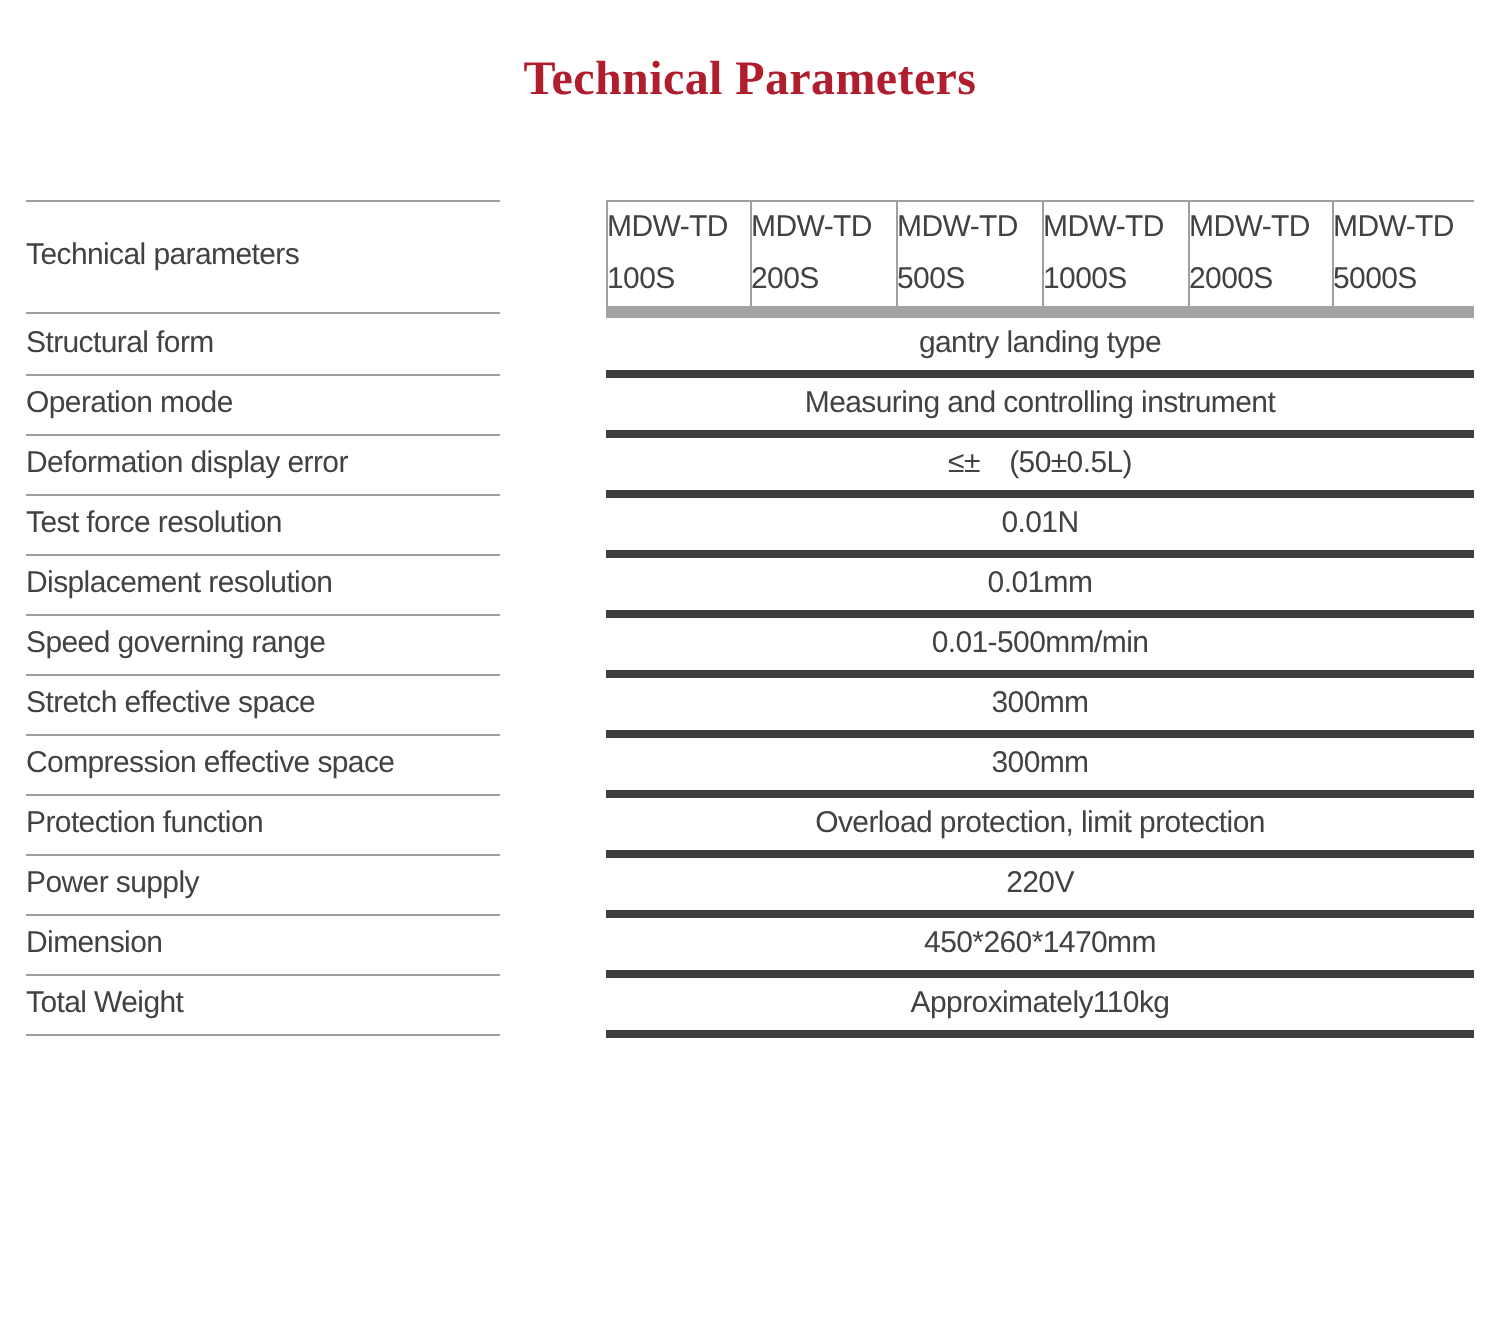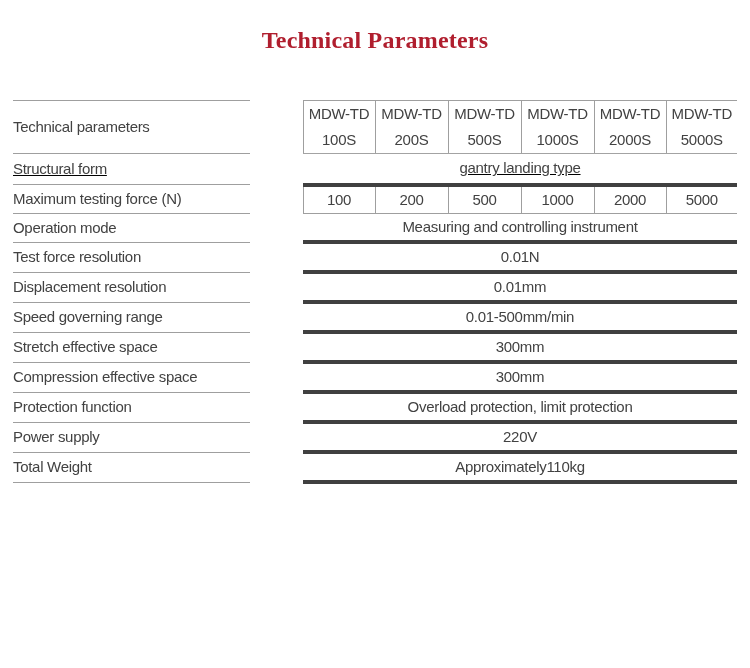--- a/index.html
+++ b/index.html
@@ -47,23 +47,23 @@
   
   td.gap {
     border: none;
   }
   
   td.htop {
     border-top: 1px solid #9f9f9f;
   }
   
   td.model {
-    text-align: center;
+    text-align: left;
     border-left: 1px solid #9f9f9f;
-    border-bottom: 1px solid #a3a3a3;
+    border-bottom: 6px solid #a3a3a3;
     line-height: 22px;
   }
   
   td.num {
     text-align: center;
     border-left: 1px solid #9f9f9f;
     border-bottom: 1px solid #9f9f9f;
   }
   
   td.spanv {
@@ -91,39 +91,34 @@
       <tr style="height: 52px;">
         <td class="lab htop">Technical parameters</td>
         <td class="gap"></td>
         <td class="model htop"><span>MDW-TD</span><br><span>100S</span></td>
         <td class="model htop"><span>MDW-TD</span><br><span>200S</span></td>
         <td class="model htop"><span>MDW-TD</span><br><span>500S</span></td>
         <td class="model htop"><span>MDW-TD</span><br><span>1000S</span></td>
         <td class="model htop"><span>MDW-TD</span><br><span>2000S</span></td>
         <td class="model htop"><span>MDW-TD</span><br><span>5000S</span></td>
       </tr>
-      <tr style="height: 31px; text-decoration: underline;">
+      <tr style="height: 31px;">
         <td class="lab">Structural form</td>
         <td class="gap"></td>
         <td class="spanv" colspan="6">gantry landing type</td>
-      </tr>
-      <tr style="height: 29px;">
-        <td class="lab">Maximum testing force (N)</td>
-        <td class="gap"></td>
-        <td class="num">100</td>
-        <td class="num">200</td>
-        <td class="num">500</td>
-        <td class="num">1000</td>
-        <td class="num">2000</td>
-        <td class="num">5000</td>
       </tr>
       <tr style="height: 28px;">
         <td class="lab">Operation mode</td>
         <td class="gap"></td>
         <td class="spanv" colspan="6">Measuring and controlling instrument</td>
+      </tr>
+      <tr style="height: 28px;">
+        <td class="lab">Deformation display error</td>
+        <td class="gap"></td>
+        <td class="spanv" colspan="6">≤±　(50±0.5L)</td>
       </tr>
       <tr style="height: 28px; margin-top: 39px;">
         <td class="lab">Test force resolution</td>
         <td class="gap"></td>
         <td class="spanv" colspan="6">0.01N</td>
       </tr>
       <tr style="height: 28px;">
         <td class="lab">Displacement resolution</td>
         <td class="gap"></td>
         <td class="spanv" colspan="6">0.01mm</td>
@@ -147,18 +142,23 @@
         <td class="lab">Protection function</td>
         <td class="gap"></td>
         <td class="spanv" colspan="6">Overload protection, limit protection</td>
       </tr>
       <tr style="height: 28px;">
         <td class="lab">Power supply</td>
         <td class="gap"></td>
         <td class="spanv" colspan="6">220V</td>
       </tr>
       <tr style="height: 28px;">
+        <td class="lab">Dimension</td>
+        <td class="gap"></td>
+        <td class="spanv" colspan="6">450*260*1470mm</td>
+      </tr>
+      <tr style="height: 28px;">
         <td class="lab">Total Weight</td>
         <td class="gap"></td>
         <td class="spanv" colspan="6">Approximately110kg</td>
       </tr>
     </tbody>
 </table>
 
 </body></html>

